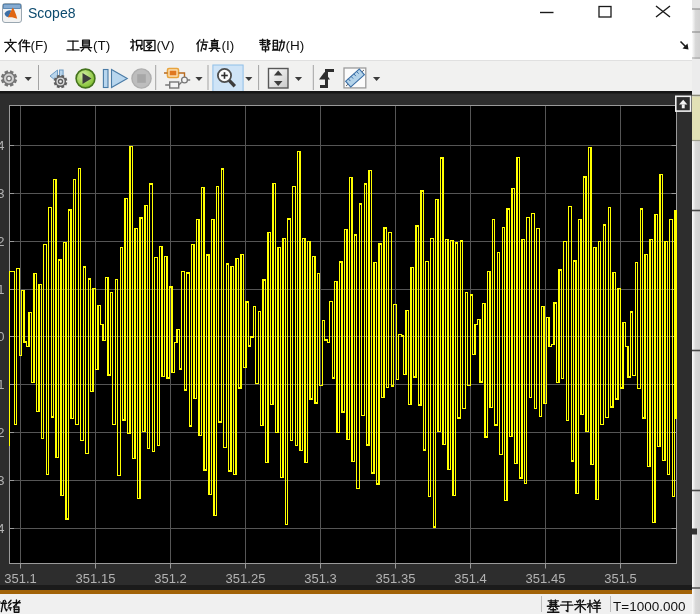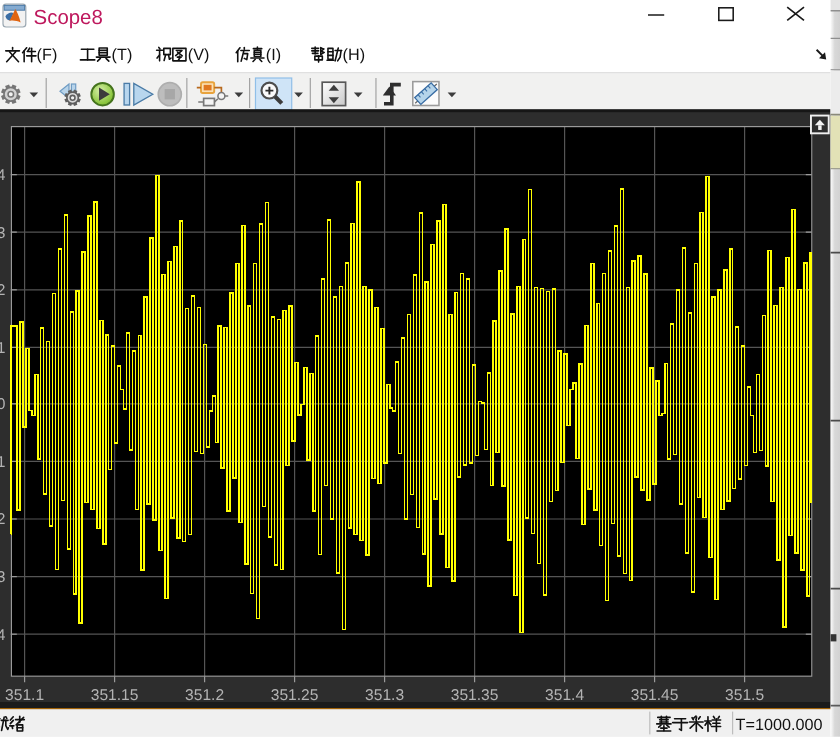--- a/index.html
+++ b/index.html
@@ -1,23 +1,23 @@
 <!DOCTYPE html>
 <html><head><meta charset="utf-8"><style>
 * { margin:0; padding:0; box-sizing:border-box; }
 html,body { width:700px; height:614px; overflow:hidden; background:#fff;
   font-family:"Liberation Sans", sans-serif; }
 #win { position:relative; width:700px; height:614px; }
 .abs { position:absolute; }
 #titlebar { left:0; top:0; width:700px; height:28px; background:#fff; }
-#title { position:absolute; left:28px; top:5px; font-size:17px; color:#be185d; }
+#title { position:absolute; left:28px; top:5px; font-size:14px; color:#0c4a6e; }
 #menubar { left:0; top:28px; width:700px; height:32px; background:#fff; }
 #toolbar { left:0; top:60px; width:700px; height:31px; background:#f1f1f0; border-top:1px solid #e0e0e0; }
 #plotarea { left:0; top:91px; width:700px; height:499px; }
-#statusbar { left:0; top:590px; width:700px; height:24px; background:#f0f0f0; border-top:1px solid #a16207; }
+#statusbar { left:0; top:590px; width:700px; height:24px; background:#f0f0f0; border-top:4px solid #a16207; }
 #scrollstrip { left:692px; top:0; width:8px; height:614px; background:linear-gradient(to right,#fdfdfd 0px,#d8d8d8 45%,#d2d2d2); z-index:10; }
 .cell { position:absolute; top:2px; bottom:2px; border-left:1px solid #bdbdbd; }
 </style></head><body>
 <div id="win">
   <div class="abs" id="titlebar">
     <svg width="700" height="28" style="position:absolute;left:0;top:0">
       <rect x="2.5" y="3.5" width="19" height="19" rx="2.5" fill="#f2f2f2" stroke="#9aa7b1" stroke-width="1"></rect>
       <rect x="3.5" y="4.5" width="17" height="4" fill="#85abd1" stroke="#4a7aa8" stroke-width="0.8"></rect>
       <path d="M4.5 13.5 C6.5 10.5 9.5 9.8 11.3 10.8 L8.8 16.8 C7 17.8 5 15.5 4.5 13.5 Z" fill="#3b6ea5"></path>
       <path d="M12.8 7.5 C14 9.5 16 13.5 17.2 18.8 C14.2 17.3 10.8 16.8 7.8 17.4 C9.8 14 11.5 10 12.8 7.5 Z" fill="#e06512"></path>

